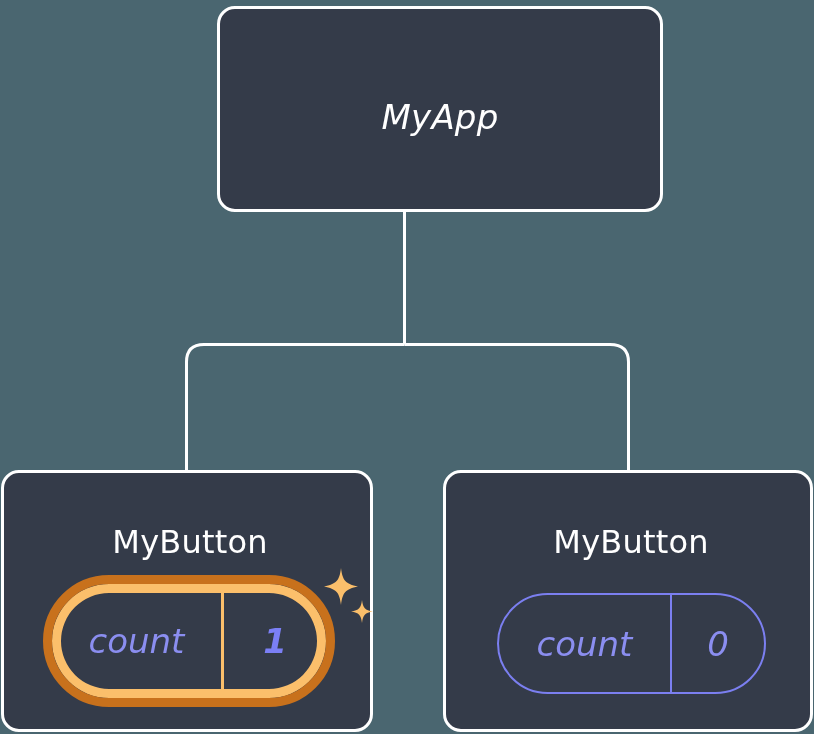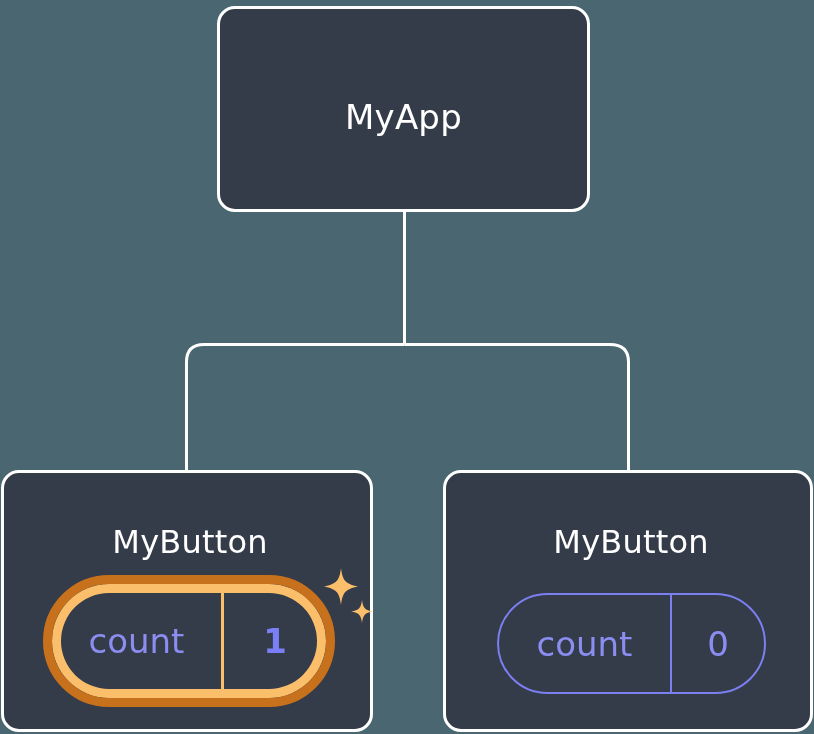--- a/index.html
+++ b/index.html
@@ -40,22 +40,23 @@
     right: 0;
     text-align: center;
     color: #ffffff;
     letter-spacing: 0.2px;
     white-space: nowrap;
   }
 
   #node-root {
     left: 217px;
     top: 6px;
-    width: 373px;
+    width: 446px;
     height: 206px;
+    font-style: italic;
   }
   #node-root .node-title {
     top: 88px;
     font-size: 34px;
   }
 
   #node-child-0 {
     left: 1px;
     top: 470px;
     width: 372px;
@@ -82,20 +83,21 @@
     display: flex;
     align-items: stretch;
     border-radius: 999px;
   }
   .pill-key, .pill-value {
     display: flex;
     align-items: center;
     justify-content: center;
     box-sizing: border-box;
     white-space: nowrap;
+    font-style: italic;
   }
 
   
   .state-pill.highlight {
     left: 39px;
     top: 102px;
     width: 292px;
     height: 132px;
     border: 9px solid #c8711c;
     box-shadow: inset 0 0 0 9px #fbbf6b;

